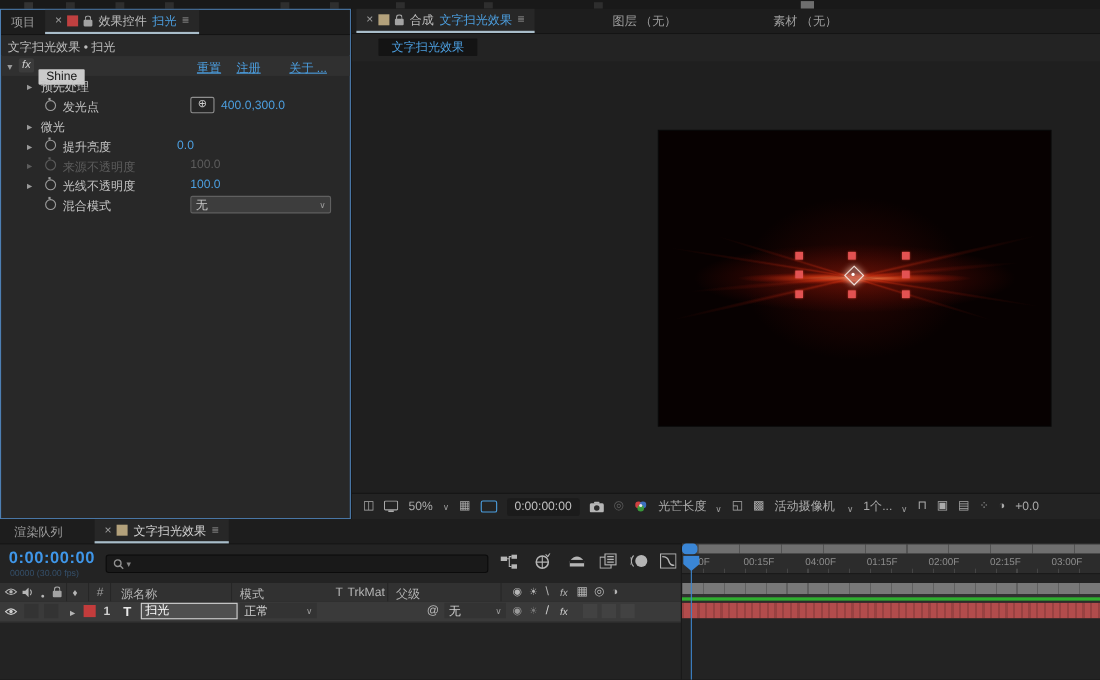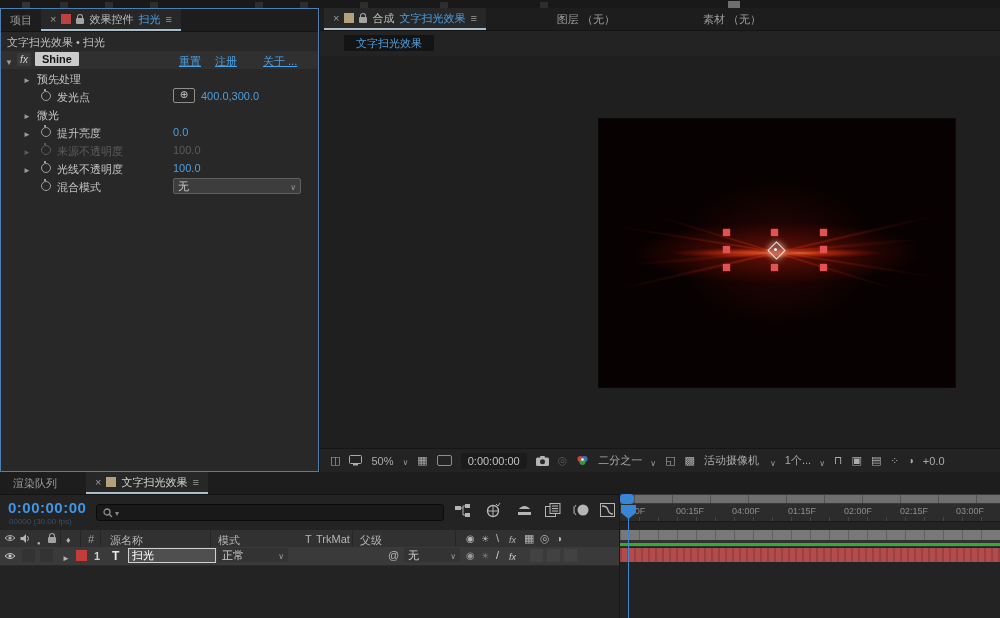--- a/index.html
+++ b/index.html
@@ -73,21 +73,21 @@
         <span class="g g-menu" style="color:#9a9a9a"></span>
       </div>
     </div>
     <div class="abs" style="left:0;top:23px;width:100%;height:18px;background:#282828">
       <span class="abs" style="left:6px;top:3px;color:#bdbdbd">文字扫光效果 • 扫光</span>
     </div>
 
     <div class="abs" style="left:0;top:42px;width:100%;height:18px;background:#303030">
       <span class="g g-trid abs" style="left:4px;top:5px;color:#9a9a9a"></span>
       <span class="abs" style="left:16px;top:2px;width:14px;height:13px;background:#3b3b3b;border-radius:2px;color:#cfcfcf;font-style:italic;font-size:10px;text-align:center;line-height:13px">fx</span>
-      <span class="abs" style="left:34px;top:1px;height:14px;background:#cbcbcb;color:#141414;padding:0 7px;line-height:15px;border-radius:1px;font-weight:bold">Shine</span>
+      <span class="abs" style="left:34px;top:12px;height:14px;background:#cbcbcb;color:#141414;padding:0 7px;line-height:15px;border-radius:1px;font-weight:normal">Shine</span>
       <span class="abs blue" style="left:178px;top:3px;text-decoration:underline">重置</span>
       <span class="abs blue" style="left:214px;top:3px;text-decoration:underline">注册</span>
       <span class="abs blue" style="left:262px;top:3px;text-decoration:underline">关于 ...</span>
     </div>
 
     <div class="abs" style="left:0;top:60px;width:100%">
       <div class="prow">
         <span class="g g-trir arr" style="left:22px"></span>
         <span class="plbl" style="left:36px">预先处理</span>
       </div>
@@ -98,21 +98,21 @@
         <span class="pval" style="left:200px">400.0,300.0</span>
       </div>
       <div class="prow">
         <span class="g g-trir arr" style="left:22px"></span>
         <span class="plbl" style="left:36px">微光</span>
       </div>
       <div class="prow">
         <span class="g g-trir arr" style="left:22px"></span>
         <span class="sw" style="left:40px"></span>
         <span class="plbl" style="left:56px">提升亮度</span>
-        <span class="pval" style="left:172px">0.0</span>
+        <span class="pval" style="left:160px">0.0</span>
       </div>
       <div class="prow dim">
         <span class="g g-trir arr" style="left:22px;color:#5c5c5c"></span>
         <span class="sw" style="left:40px"></span>
         <span class="plbl" style="left:56px">来源不透明度</span>
         <span class="pval" style="left:172px">100.0</span>
       </div>
       <div class="prow">
         <span class="g g-trir arr" style="left:22px"></span>
         <span class="sw" style="left:40px"></span>
@@ -206,21 +206,21 @@
       <span class="ctb-item g g-ring" style="color:#5c5c5c"></span>
       <span class="ctb-item">
         <svg width="13" height="11" viewBox="0 0 13 11">
             <circle cx="4.5" cy="4" r="3" fill="#d04040"></circle>
             <circle cx="8.5" cy="4" r="3" fill="#3f78d0" opacity=".9"></circle>
             <circle cx="6.5" cy="7" r="3" fill="#3da33d" opacity=".9"></circle>
             <circle cx="6.5" cy="4.6" r="1.4" fill="#e8e8e8"></circle>
           </svg>
       </span>
       <span class="ctb-item">
-        <span>二分之一</span>
+        <span>光芒长度</span>
         <span class="g g-chev" style="margin-left:5px"></span>
       </span>
       <span class="ctb-item g g-roi"></span>
       <span class="ctb-item g g-grid2"></span>
       <span class="ctb-item">
         <span>活动摄像机</span>
         <span class="g g-chev" style="margin-left:8px"></span>
       </span>
       <span class="ctb-item">
         <span>1个...</span>

